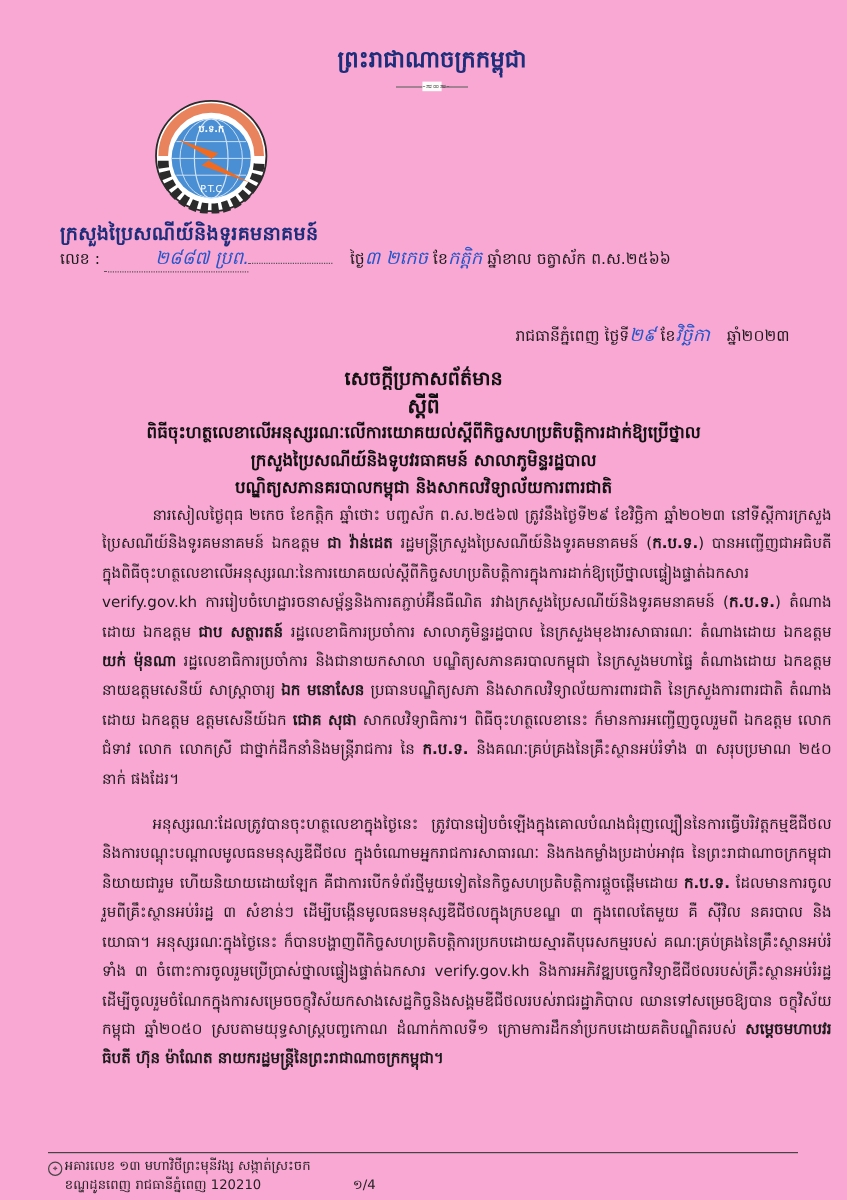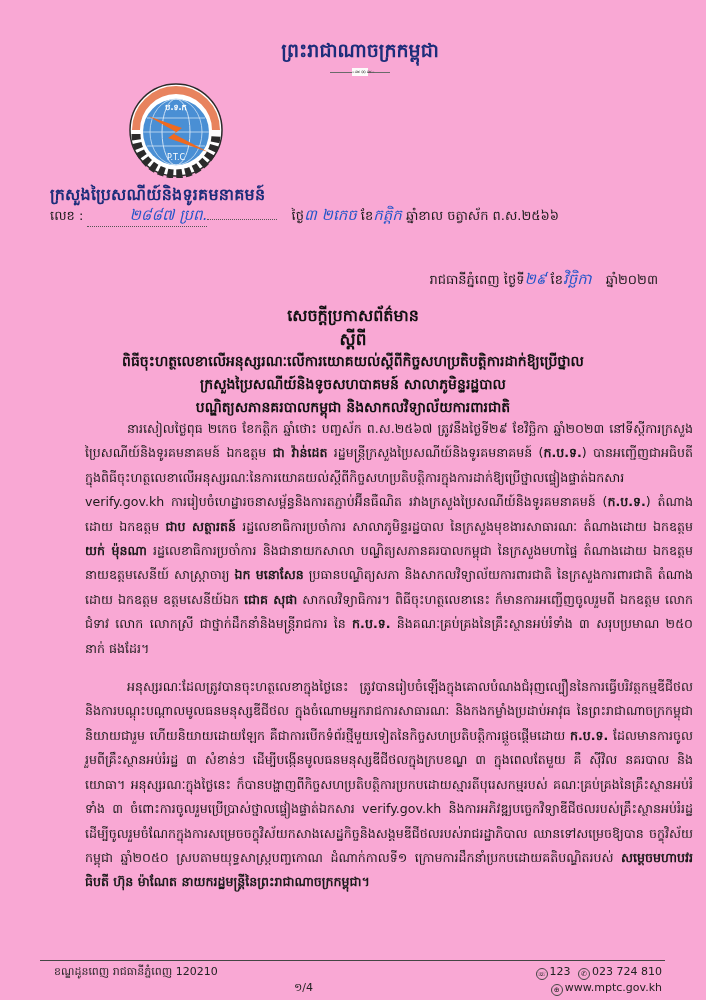--- a/index.html
+++ b/index.html
@@ -231,40 +231,32 @@
   <div class="solar-row" style="top:228px;">
     <span>រាជធានីភ្នំពេញ ថ្ងៃទី</span><span class="hand">២៩</span>
     <span>ខែ</span><span class="hand">វិច្ឆិកា</span>
     <span style="margin-left:10px;">ឆ្នាំ២០២៣</span>
   </div>
 
   <div class="title-block">
     <div class="main-title">សេចក្ដីប្រកាសព័ត៌មាន</div>
     <div class="subject-word">ស្ដីពី</div>
     <div class="subject-line">ពិធីចុះហត្ថលេខាលើអនុស្សរណៈលើការយោគយល់ស្ដីពីកិច្ចសហប្រតិបត្តិការដាក់ឱ្យប្រើថ្នាល</div>
-    <div class="subject-line">ក្រសួងប្រៃសណីយ៍និងទូចសហបាគមន៍ សាលាភូមិន្ទរដ្ឋបាល</div>
+    <div class="subject-line">ក្រសួងប្រៃសណីយ៍និងទូបវរធាគមន៍ សាលាភូមិន្ទរដ្ឋបាល</div>
     <div class="subject-line">បណ្ឌិត្យសភានគរបាលកម្ពុជា និងសាកលវិទ្យាល័យការពារជាតិ</div>
   </div>
 
   <div class="body-text">
     <p><span>នារសៀលថ្ងៃពុធ ២កេច ខែកត្តិក ឆ្នាំថោះ បញ្ចស័ក ព.ស.២៥៦៧ ត្រូវនឹងថ្ងៃទី២៩ ខែវិច្ឆិកា ឆ្នាំ២០២៣ នៅទីស្ដីការក្រសួងប្រៃសណីយ៍និងទូរគមនាគមន៍ ឯកឧត្ដម </span><b>ជា វ៉ាន់ដេត</b><span> រដ្ឋមន្ត្រីក្រសួងប្រៃសណីយ៍និងទូរគមនាគមន៍ (</span><b>ក.ប.ទ.</b><span>) បានអញ្ជើញជាអធិបតីក្នុងពិធីចុះហត្ថលេខាលើអនុស្សរណៈនៃការយោគយល់ស្ដីពីកិច្ចសហប្រតិបត្តិការក្នុងការដាក់ឱ្យប្រើថ្នាលផ្ទៀងផ្ទាត់ឯកសារ verify.gov.kh ការរៀបចំហេដ្ឋារចនាសម្ព័ន្ធនិងការតភ្ជាប់អ៊ីនធឺណិត រវាងក្រសួងប្រៃសណីយ៍និងទូរគមនាគមន៍ (</span><b>ក.ប.ទ.</b><span>) តំណាងដោយ ឯកឧត្ដម </span><b>ជាប សត្ថារតន៍</b><span> រដ្ឋលេខាធិការប្រចាំការ សាលាភូមិន្ទរដ្ឋបាល នៃក្រសួងមុខងារសាធារណៈ តំណាងដោយ ឯកឧត្ដម </span><b>យក់ ម៉ុនណា</b><span> រដ្ឋលេខាធិការប្រចាំការ និងជានាយកសាលា បណ្ឌិត្យសភានគរបាលកម្ពុជា នៃក្រសួងមហាផ្ទៃ តំណាងដោយ ឯកឧត្ដម នាយឧត្ដមសេនីយ៍ សាស្ត្រាចារ្យ </span><b>ឯក មនោសែន</b><span> ប្រធានបណ្ឌិត្យសភា និងសាកលវិទ្យាល័យការពារជាតិ នៃក្រសួងការពារជាតិ តំណាងដោយ ឯកឧត្ដម ឧត្ដមសេនីយ៍ឯក </span><b>ជោគ សុផា</b><span> សាកលវិទ្យាធិការ។ ពិធីចុះហត្ថលេខានេះ ក៏មានការអញ្ជើញចូលរួមពី ឯកឧត្ដម លោកជំទាវ លោក លោកស្រី ជាថ្នាក់ដឹកនាំនិងមន្ត្រីរាជការ នៃ </span><b>ក.ប.ទ.</b><span> និងគណៈគ្រប់គ្រងនៃគ្រឹះស្ថានអប់រំទាំង ៣ សរុបប្រមាណ ២៥០ នាក់ ផងដែរ។</span></p>
     <p><span>អនុស្សរណៈដែលត្រូវបានចុះហត្ថលេខាក្នុងថ្ងៃនេះ ត្រូវបានរៀបចំឡើងក្នុងគោលបំណងជំរុញល្បឿននៃការធ្វើបរិវត្តកម្មឌីជីថល និងការបណ្ដុះបណ្ដាលមូលធនមនុស្សឌីជីថល ក្នុងចំណោមអ្នករាជការសាធារណៈ និងកងកម្លាំងប្រដាប់អាវុធ នៃព្រះរាជាណាចក្រកម្ពុជា និយាយជារួម ហើយនិយាយដោយឡែក គឺជាការបើកទំព័រថ្មីមួយទៀតនៃកិច្ចសហប្រតិបត្តិការផ្ដួចផ្ដើមដោយ </span><b>ក.ប.ទ.</b><span> ដែលមានការចូលរួមពីគ្រឹះស្ថានអប់រំរដ្ឋ ៣ សំខាន់ៗ ដើម្បីបង្កើនមូលធនមនុស្សឌីជីថលក្នុងក្របខណ្ឌ ៣ ក្នុងពេលតែមួយ គឺ  ស៊ីវិល នគរបាល និងយោធា។ អនុស្សរណៈក្នុងថ្ងៃនេះ ក៏បានបង្ហាញពីកិច្ចសហប្រតិបត្តិការប្រកបដោយស្មារតីបុរេសកម្មរបស់ គណៈគ្រប់គ្រងនៃគ្រឹះស្ថានអប់រំទាំង ៣ ចំពោះការចូលរួមប្រើប្រាស់ថ្នាលផ្ទៀងផ្ទាត់ឯកសារ verify.gov.kh និងការអភិវឌ្ឍបច្ចេកវិទ្យាឌីជីថលរបស់គ្រឹះស្ថានអប់រំរដ្ឋ ដើម្បីចូលរួមចំណែកក្នុងការសម្រេចចក្ខុវិស័យកសាងសេដ្ឋកិច្ចនិងសង្គមឌីជីថលរបស់រាជរដ្ឋាភិបាល ឈានទៅសម្រេចឱ្យបាន ចក្ខុវិស័យកម្ពុជា ឆ្នាំ២០៥០ ស្របតាមយុទ្ធសាស្ត្របញ្ចកោណ ដំណាក់កាលទី១ ក្រោមការដឹកនាំប្រកបដោយគតិបណ្ឌិតរបស់ </span><b>សម្ដេចមហាបវរធិបតី ហ៊ុន ម៉ាណែត នាយករដ្ឋមន្ត្រីនៃព្រះរាជាណាចក្រកម្ពុជា។</b></p>
   </div>
 
   <div class="footer-rule"></div>
 
   <div class="footer-left">
+    <div><span class="ficon">⌖</span><span>អគារលេខ ១៣ មហាវិថីព្រះមុនីវង្ស សង្កាត់ស្រះចក</span></div>
     <div style="padding-left:14px;">ខណ្ឌដូនពេញ រាជធានីភ្នំពេញ 120210</div>
   </div>
 
   <div class="footer-page">១/4</div>
 
-  <div class="footer-right">
-    <div>
-      <span class="ficon">☏</span><span>123</span>
-      <span class="ficon" style="margin-left:4px;">✆</span><span>023 724 810</span>
-    </div>
-    <div>
-      <span class="ficon">⊕</span><span>www.mptc.gov.kh</span>
-    </div>
-  </div>
 
 </div>
 
 </body></html>

